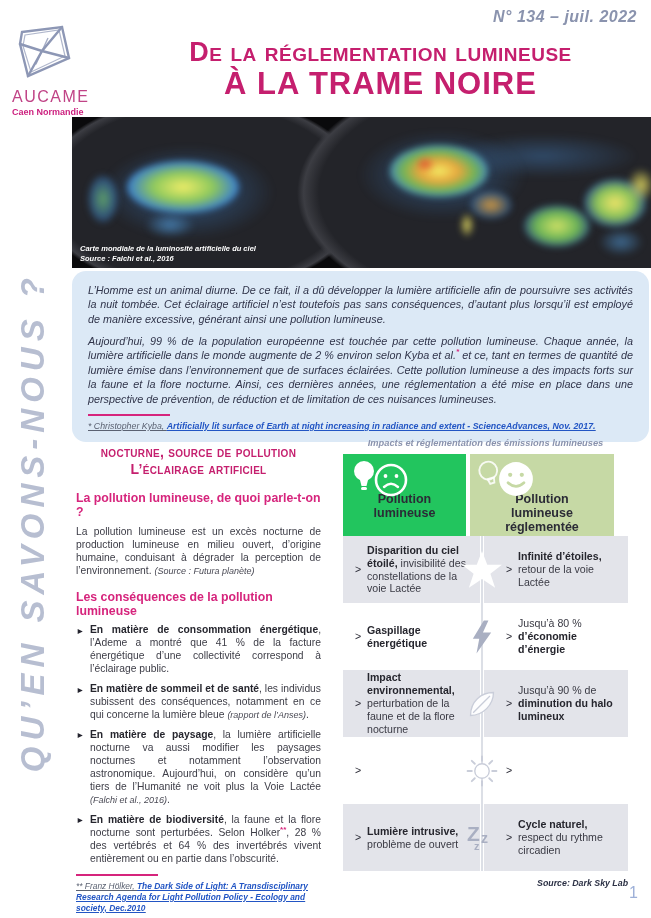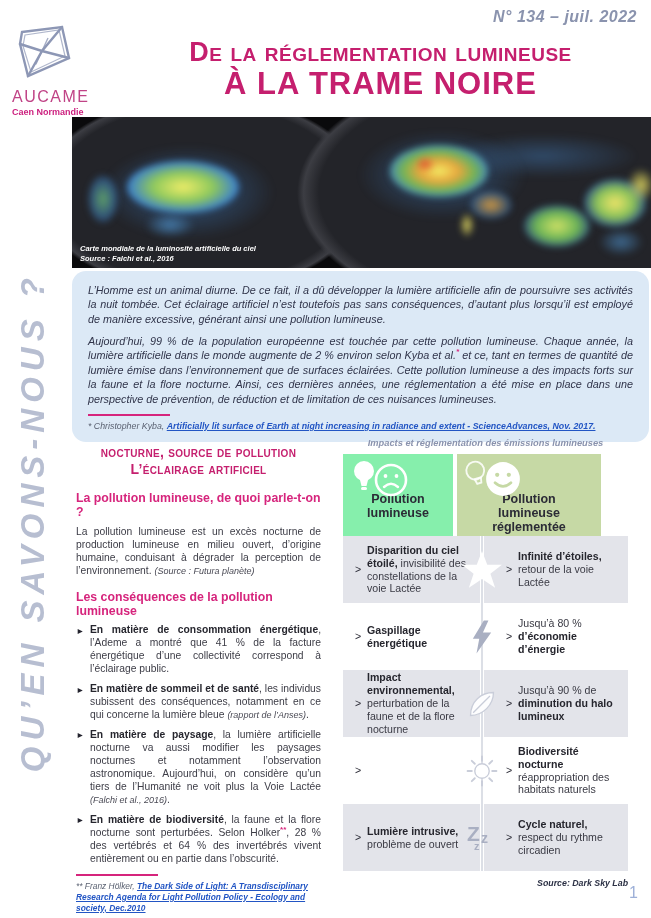--- a/index.html
+++ b/index.html
@@ -29,21 +29,21 @@
   .map-caption{position:absolute;left:8px;bottom:5px;color:#fff;font-size:7.5px;font-weight:bold;
            font-style:italic;line-height:1.25;z-index:5;}
 
   
   .introbox{position:absolute;left:72px;top:271px;width:577px;box-sizing:border-box;
             background:#dce9f6;border-radius:14px;padding:12px 16px 10px;}
   .introbox p{margin:0 0 8px;font-size:10.8px;font-style:italic;color:#30344a;line-height:1.33;
             text-align:justify;}
   .sup-mark{color:#d6247c;font-weight:bold;font-size:8px;vertical-align:super;line-height:0;}
   .rule{width:82px;border:none;border-top:2px solid #d6247c;margin:8px 0 5px;}
-  .footnote{font-size:8.8px;font-style:italic;color:#5b6272;line-height:1.3;}
+  .footnote{font-size:8.8px;font-style:italic;color:#5b6272;line-height:1.3;text-decoration:underline;}
   .footnote a{color:#2255c4;font-weight:bold;text-decoration:underline;}
 
   
   .leftcol{position:absolute;left:76px;top:444px;width:245px;}
   .sec-title{font-size:14px;font-weight:bold;font-variant:small-caps;color:#c51f6e;text-align:center;
              line-height:1.2;letter-spacing:.3px;}
   .subhead{font-size:12.3px;font-weight:bold;color:#d6247c;margin:13px 0 6px;}
   .leftcol p{margin:0 0 6px;font-size:10.3px;line-height:1.27;text-align:justify;color:#3c3c46;}
   .src-note{font-size:9px;font-style:italic;color:#4a4a55;}
   .bullets{list-style:none;margin:4px 0 0;padding:0;}
@@ -53,21 +53,21 @@
   .bullets strong{color:#26262e;}
   .bullets em{font-size:9px;color:#4a4a55;}
   .leftcol .footnote{font-size:8.4px;}
 
   
   .rightcol{position:absolute;left:343px;top:438px;width:285px;}
   .tbl-caption{text-align:center;font-size:9.3px;font-weight:bold;font-style:italic;color:#8a93ae;
                margin-bottom:6px;}
   .thead{display:flex;gap:4px;}
   .hcell{box-sizing:border-box;height:82px;position:relative;padding-top:36px;}
-  .hcell.orange{width:110px;background:#86efac;}
+  .hcell.orange{width:123px;background:#22c55e;}
   .hcell.green{width:144px;background:#c6d9a5;}
   .hicons{position:absolute;top:6px;left:8px;display:flex;align-items:flex-start;}
   .hlabel{display:block;margin:2px auto 0;text-align:center;font-size:12.5px;font-weight:bold;
           color:#2b2b36;line-height:1.12;}
   .hcell.orange .hlabel{max-width:92px;}
   .hcell.green .hlabel{max-width:112px;}
   .tbody{position:relative;}
   .hair{position:absolute;left:138px;top:0;bottom:0;width:1.5px;background:#dcdfe6;z-index:1;}
   .trow{display:flex;gap:4px;height:67px;position:relative;}
   .tcell{box-sizing:border-box;display:flex;align-items:center;font-size:10.6px;line-height:1.22;}
@@ -276,21 +276,20 @@
           </svg>
         </div>
       </div>
 
       <div class="trow">
         <div class="tcell l">
           <span class="rmark">&gt;</span>
         </div>
         <div class="tcell r">
           <span class="rmark">&gt;</span>
-          <div class="rtxt"><span></span><strong>Biodiversité nocturne</strong><span> réappropriation des habitats naturels</span></div>
         </div>
         <div class="ricon">
           <svg width="34" height="34" viewBox="0 0 40 40">
             <circle cx="20" cy="20" r="8.5" fill="#fff" stroke="#c9cdd9" stroke-width="1.6"></circle>
             <g stroke="#c9cdd9" stroke-width="2.2" stroke-linecap="round">
               <line x1="20" y1="3" x2="20" y2="8"></line>
                 <line x1="20" y1="32" x2="20" y2="37"></line>
               <line x1="3" y1="20" x2="8" y2="20"></line>
                 <line x1="32" y1="20" x2="37" y2="20"></line>
               <line x1="8" y1="8" x2="11.5" y2="11.5"></line>

